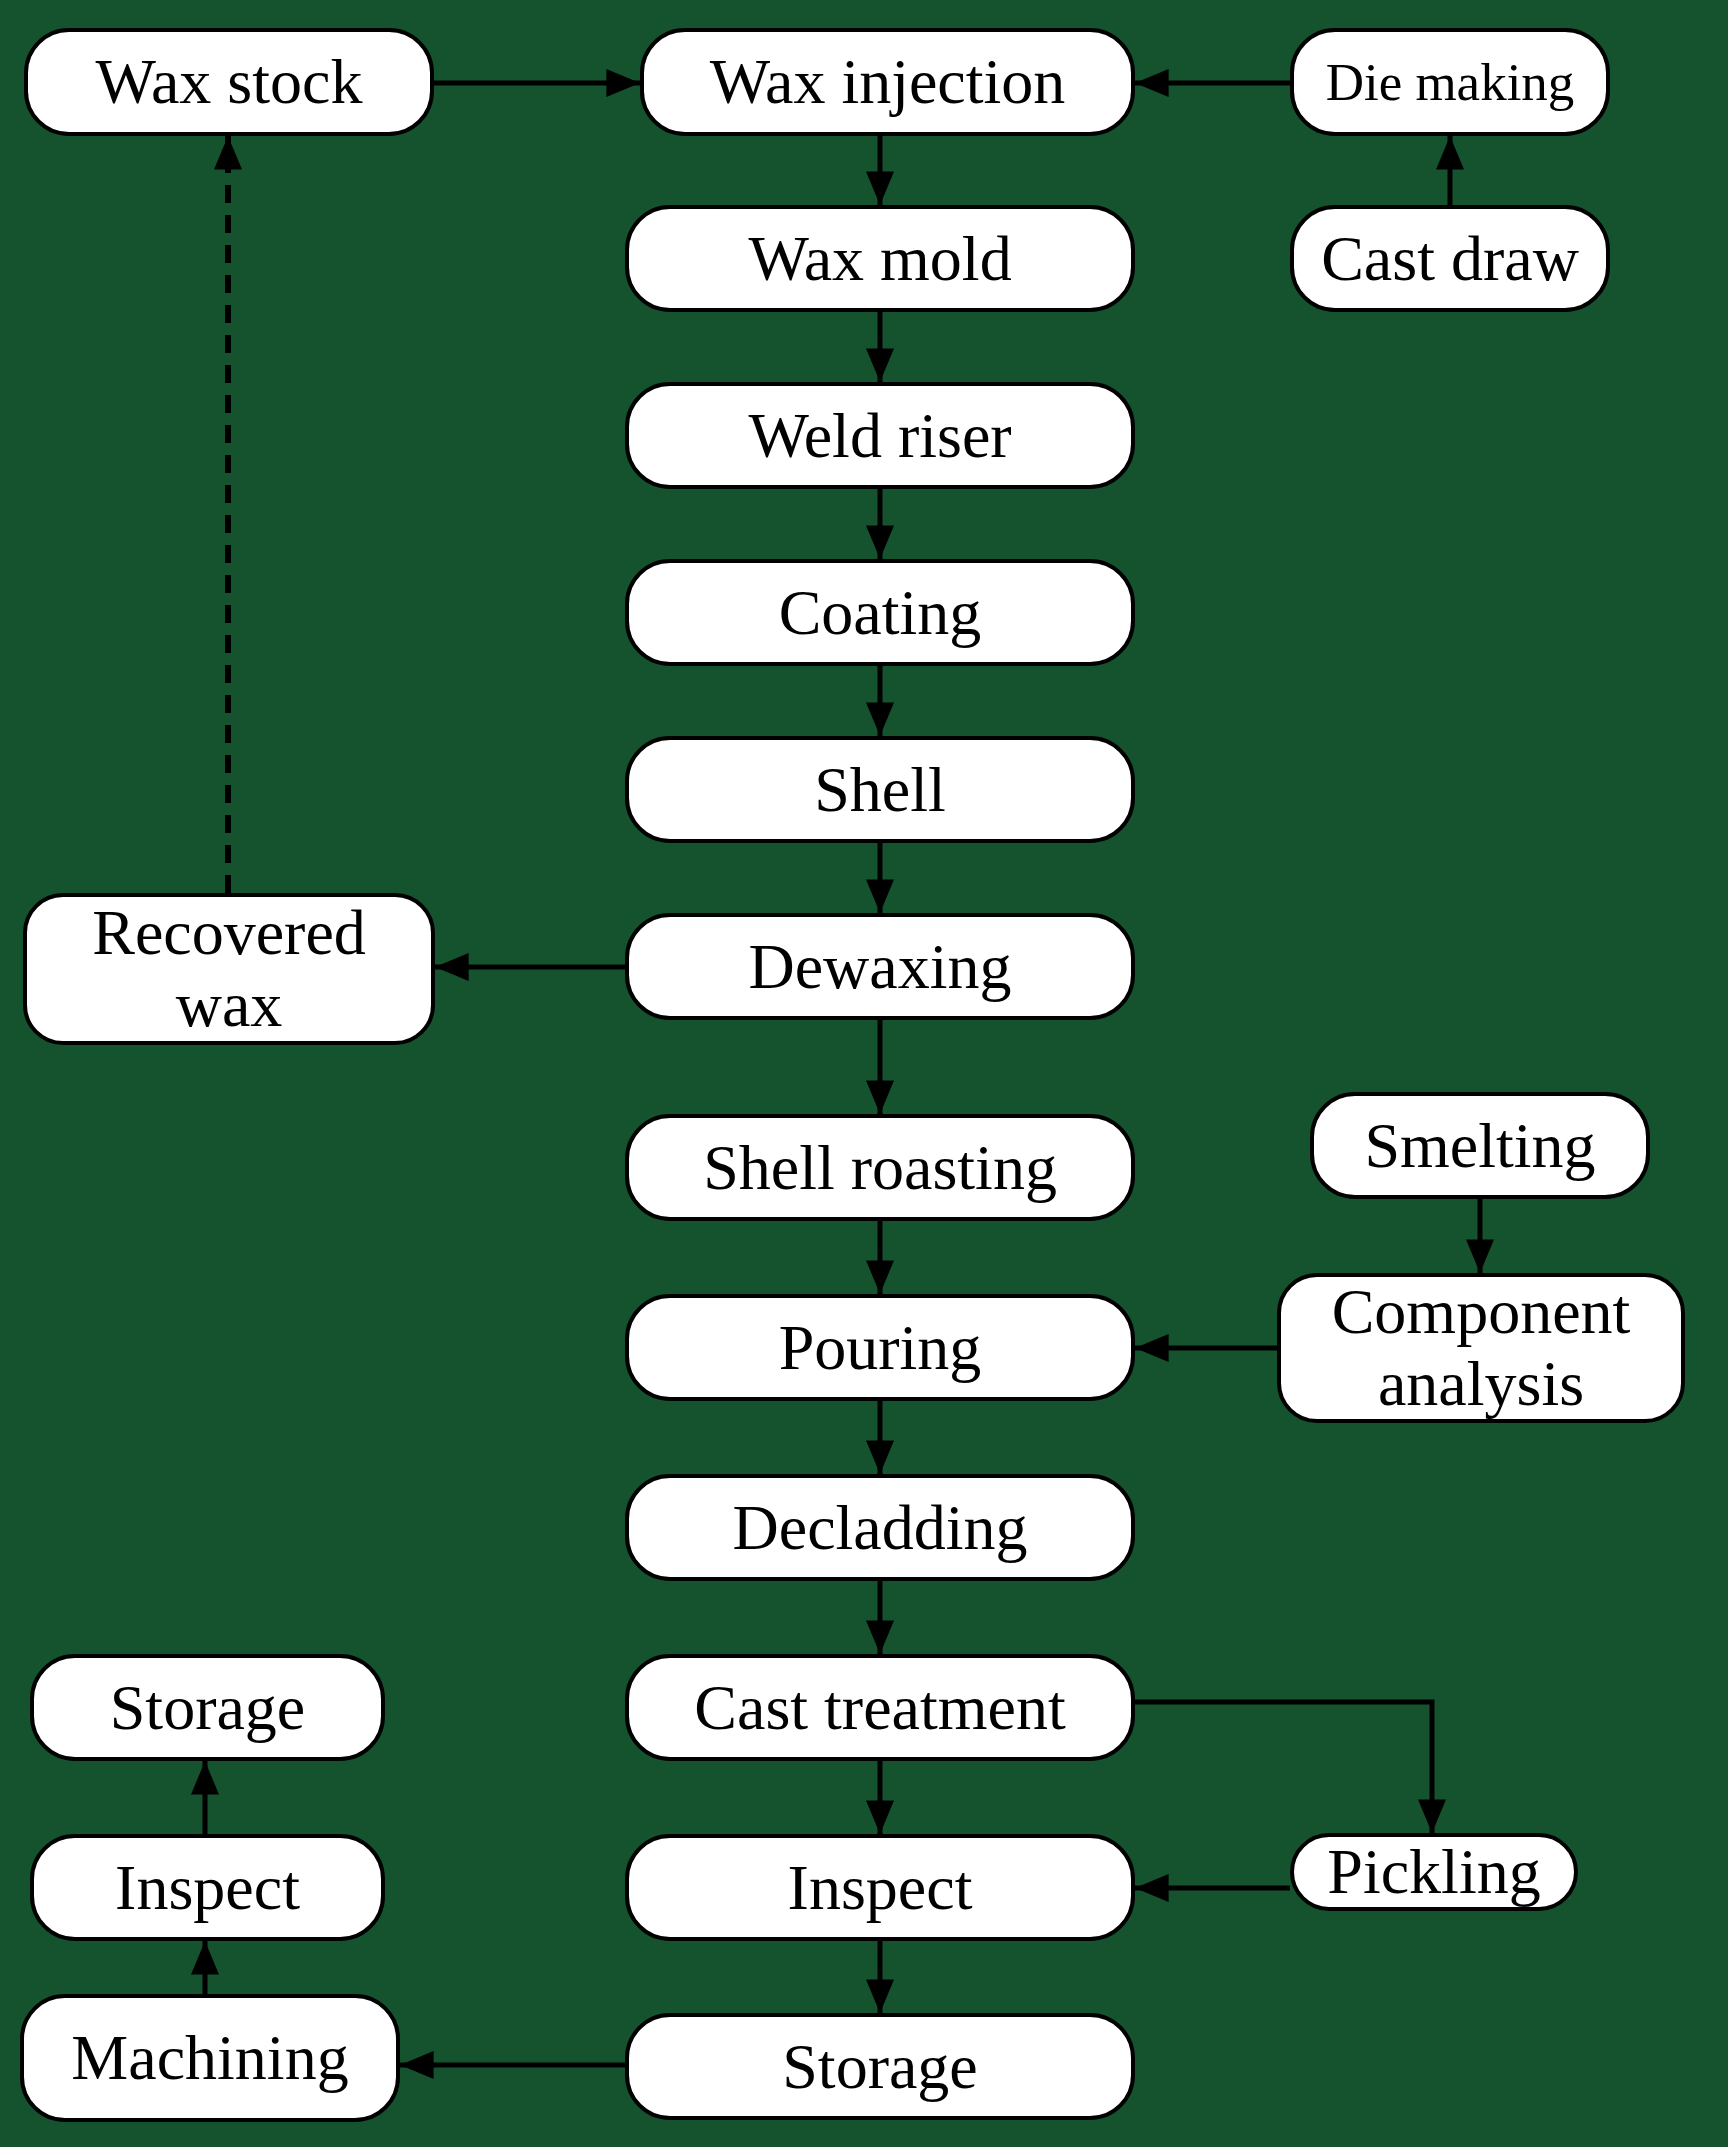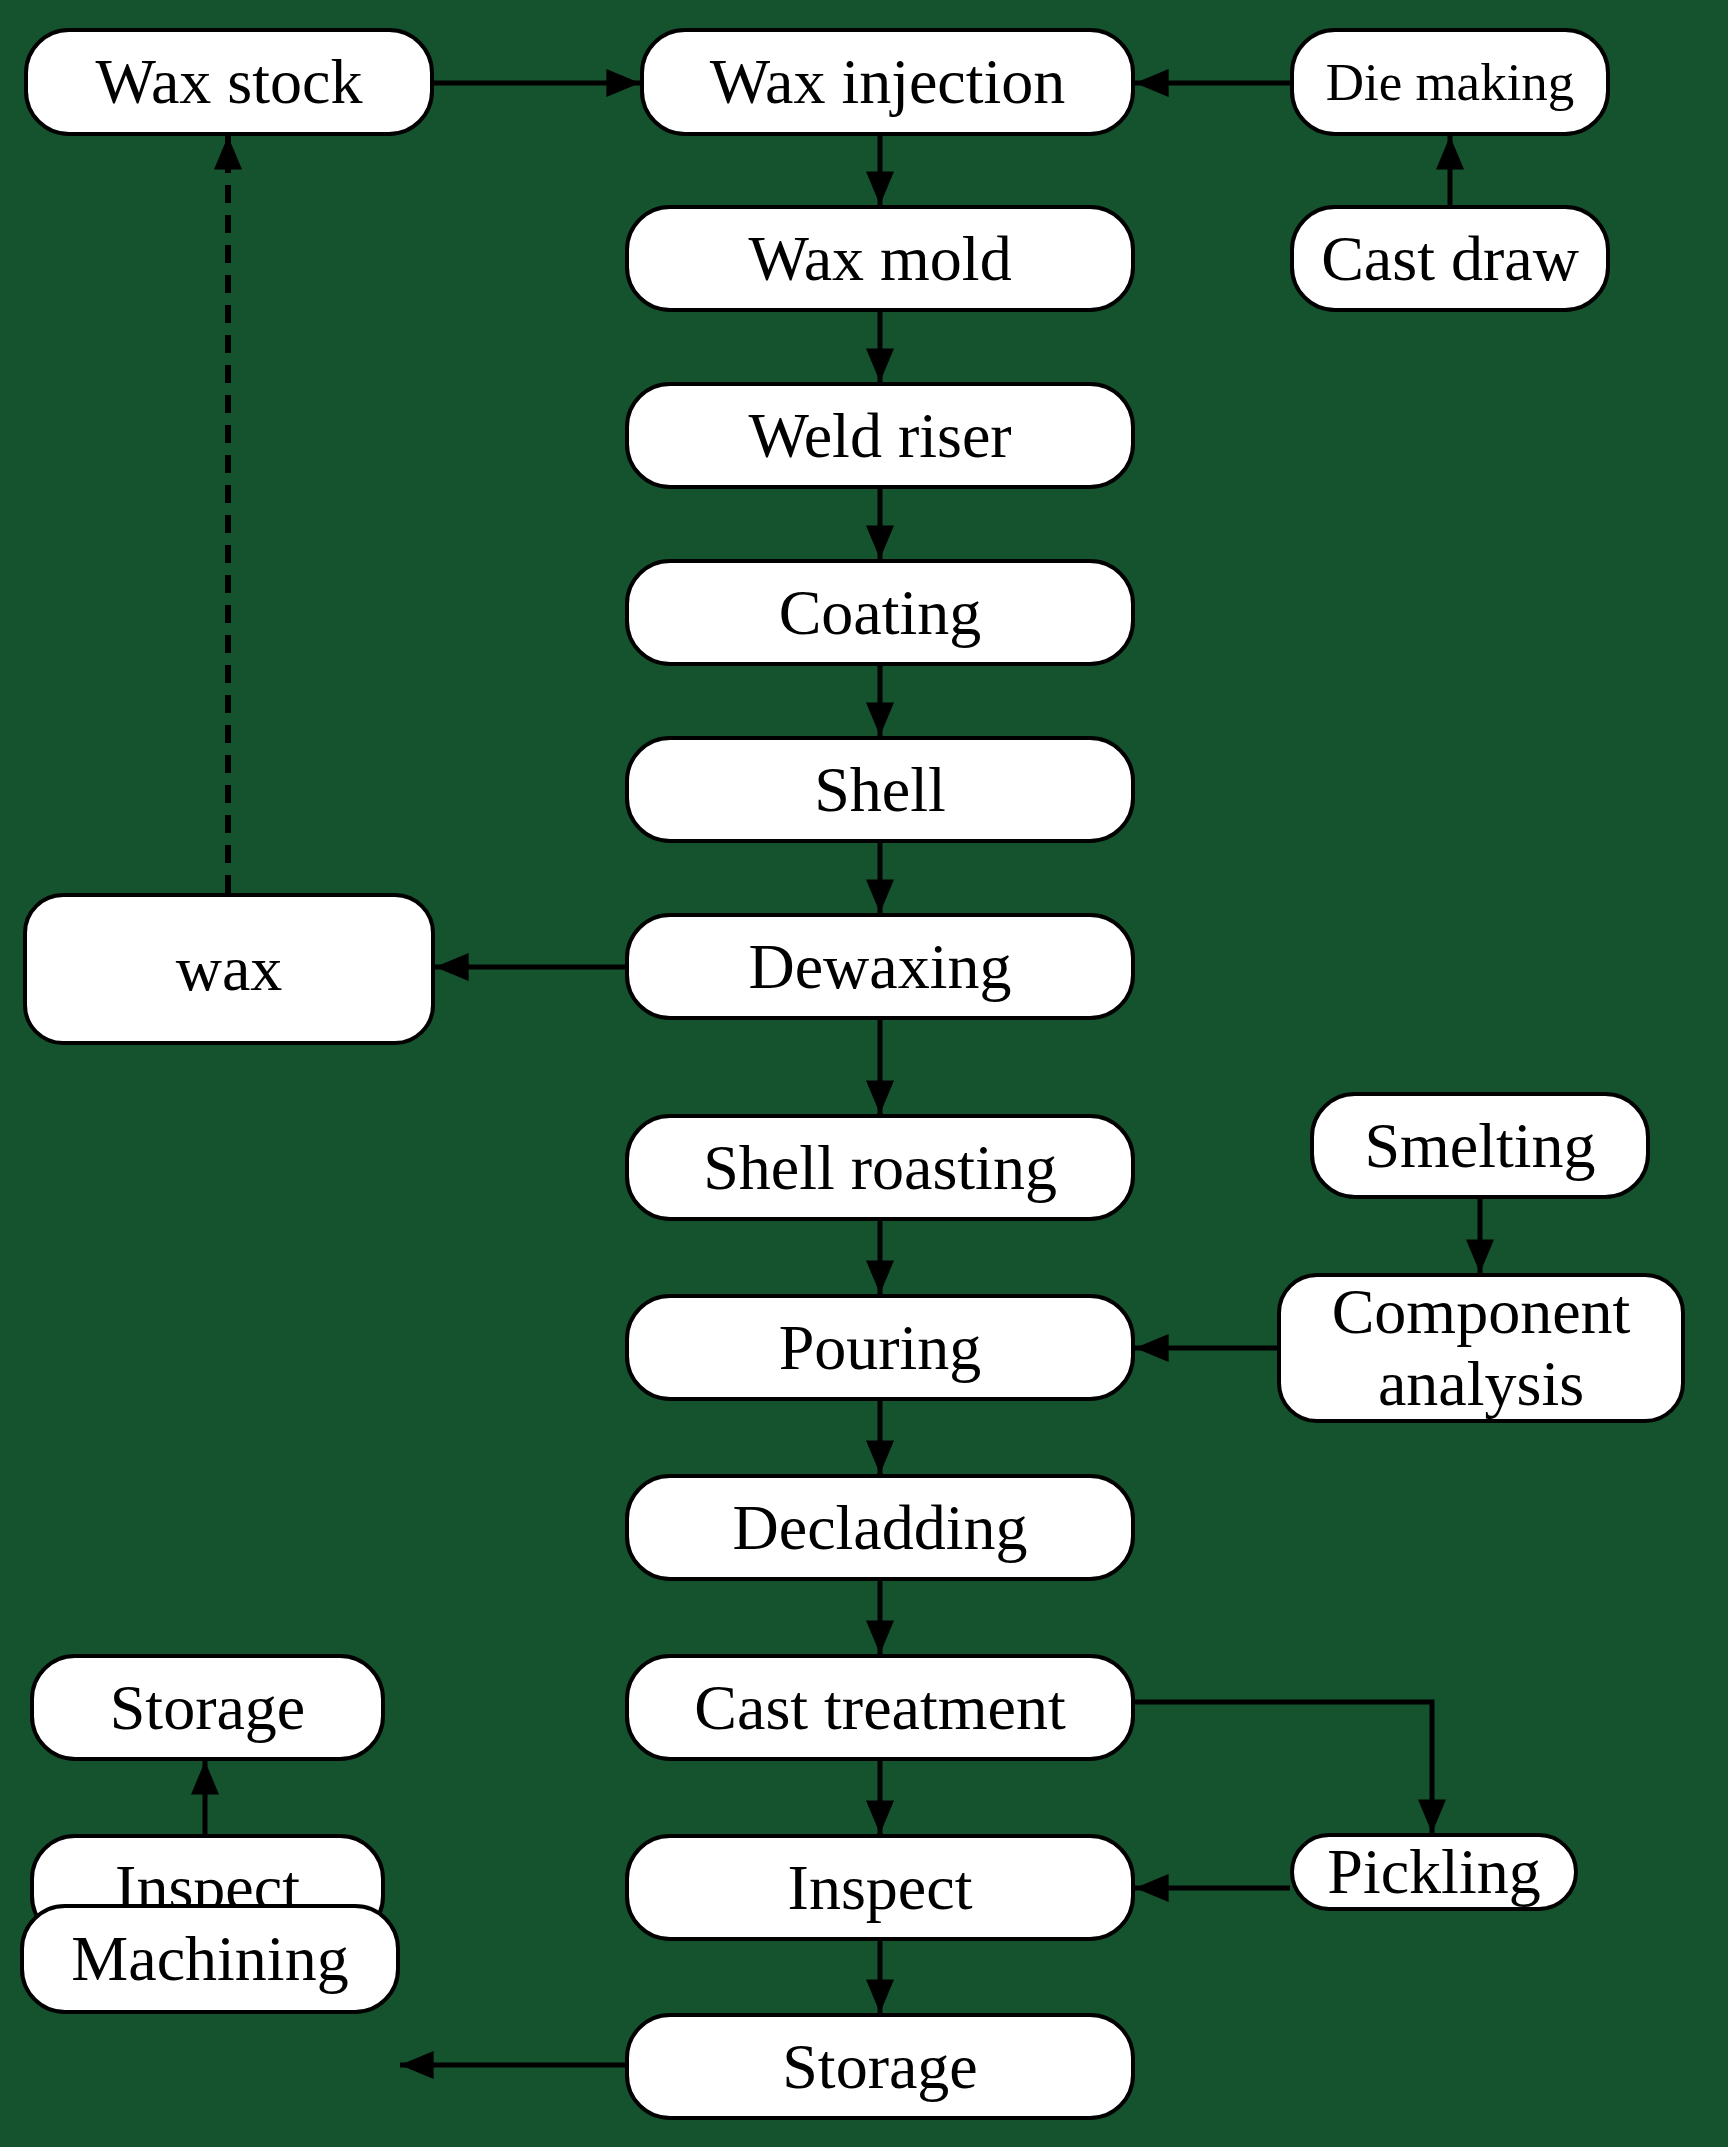--- a/index.html
+++ b/index.html
@@ -115,20 +115,21 @@
   </div>
 
   <div class="node" style="left:625px;top:736px;width:510px;height:107px;">
     <span>Shell</span>
   </div>
 
   <div class="node" style="left:625px;top:913px;width:510px;height:107px;">
     <span>Dewaxing</span>
   </div>
   <div class="node two-line" style="left:23px;top:893px;width:412px;height:152px;">
+    <span>Recovered</span>
     <span>wax</span>
   </div>
 
   <div class="node" style="left:625px;top:1114px;width:510px;height:107px;">
     <span>Shell roasting</span>
   </div>
   <div class="node" style="left:1310px;top:1092px;width:340px;height:107px;">
     <span>Smelting</span>
   </div>
 
@@ -157,17 +158,17 @@
   <div class="node" style="left:1290px;top:1833px;width:288px;height:78px;">
     <span>Pickling</span>
   </div>
   <div class="node" style="left:30px;top:1834px;width:355px;height:107px;">
     <span>Inspect</span>
   </div>
 
   <div class="node" style="left:625px;top:2013px;width:510px;height:107px;">
     <span>Storage</span>
   </div>
-  <div class="node" style="left:20px;top:1904px;width:380px;height:110px;font-family:Liberation Serif, serif;">
+  <div class="node" style="left:20px;top:1994px;width:380px;height:128px;font-family:Liberation Serif, serif;">
     <span>Machining</span>
   </div>
 
 </div>
 
 </body></html>

